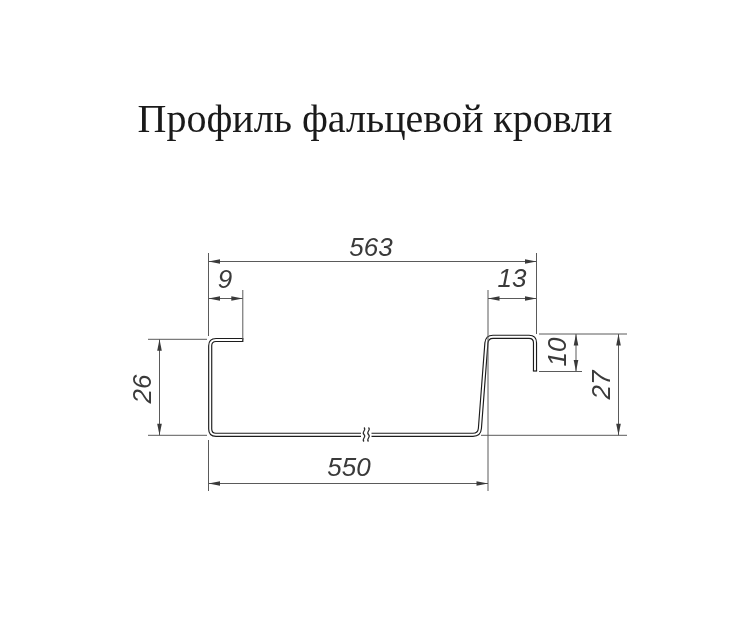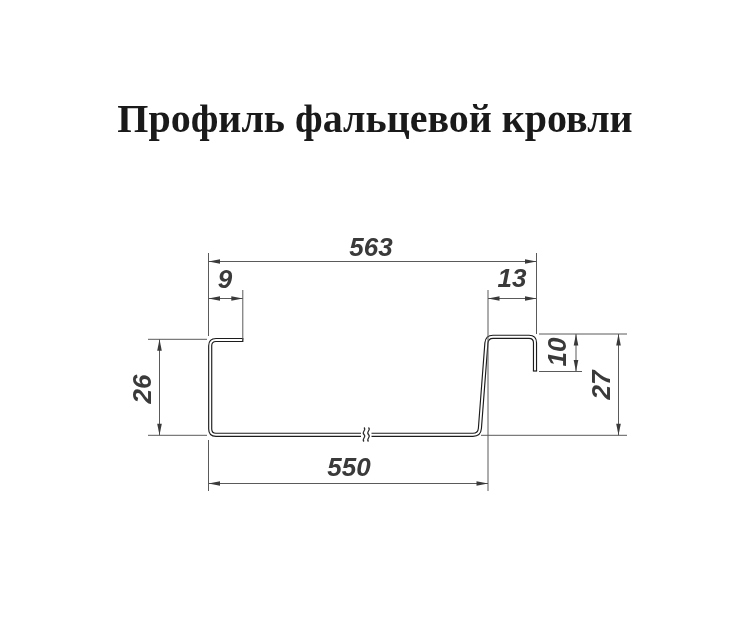--- a/index.html
+++ b/index.html
@@ -7,21 +7,20 @@
     padding: 0;
     background: #ffffff;
     font-family: "Liberation Sans", sans-serif;
   }
   .page {
     position: relative;
     width: 742px;
     height: 634px;
     background: #ffffff;
     overflow: hidden;
-    font-weight: bold;
   }
   svg { display: block; }
   .title-text {
     font-family: "Liberation Serif", "DejaVu Serif", serif;
     font-size: 40px;
     fill: #1a1a1a;
   }
   .dim-text {
     font-family: "Liberation Sans", "DejaVu Sans", sans-serif;
     font-size: 26px;

